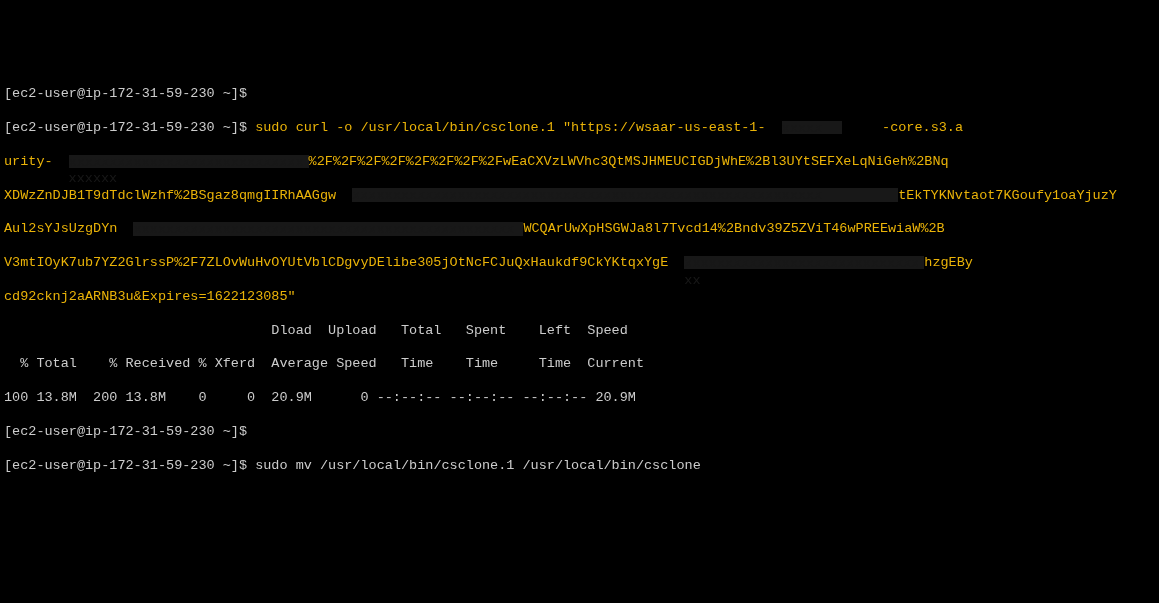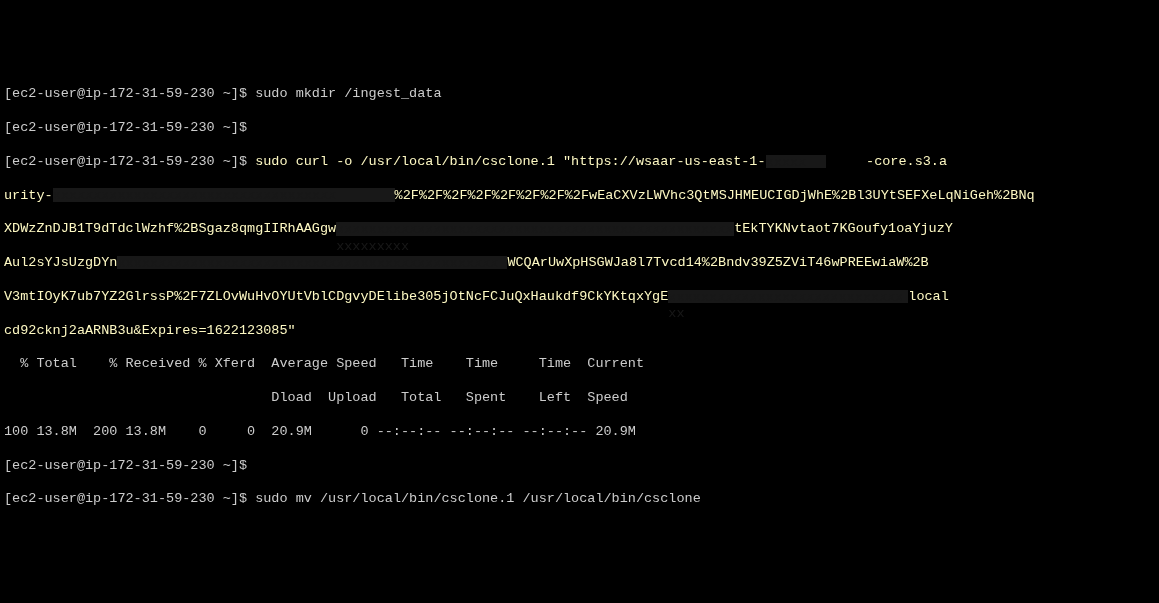--- a/index.html
+++ b/index.html
@@ -11,46 +11,46 @@
     line-height: 1.25;
     padding: 2px 4px;
     overflow: hidden;
     width: 1159px;
     height: 603px;
     white-space: pre-wrap;
     word-break: break-all;
   }
   .prompt { color: #ccc; }
   .cmd { color: #ccc; }
-  .hl { color: #fef9c3; }
+  .hl { color: #eab308; }
   .redact {
     background: #181818;
     color: #181818;
     display: inline-block;
     height: 1em;
     vertical-align: middle;
+    margin-left: 16px;
   }
   .line { display: block; }
 </style>
 </head>
 <body>
 
 
 
 <div>
-<span class="line"><span class="prompt">[ec2-user@ip-172-31-59-230 ~]$</span> <span class="cmd">sudo mkdir /ingest_data</span></span>
 <span class="line"><span class="prompt">[ec2-user@ip-172-31-59-230 ~]$</span></span>
 <span class="line"><span class="prompt">[ec2-user@ip-172-31-59-230 ~]$</span> <span class="hl">sudo curl -o /usr/local/bin/csclone.1 "https://wsaar-us-east-1-</span><span class="redact" style="width:60px;">xxxxx</span>     <span class="hl">-core.s3.a</span></span>
-<span class="line"><span class="hl">urity-</span><span class="redact" style="width:342px;">xxxxxxxxxxxxxxxxxxxxxxxxxxxxxxxxxxx</span><span class="hl">%2F%2F%2F%2F%2F%2F%2F%2FwEaCXVzLWVhc3QtMSJHMEUCIGDjWhE%2Bl3UYtSEFXeLqNiGeh%2BNq</span></span>
-<span class="line"><span class="hl">XDWzZnDJB1T9dTdclWzhf%2BSgaz8qmgIIRhAAGgw</span><span class="redact" style="width:398px;">xxxxxxxxxxxxxxxxxxxxxxxxxxxxxxxxxxxxxxxxxxxxxxxxxxxxxxxxxx</span><span class="hl">tEkTYKNvtaot7KGoufy1oaYjuzY</span></span>
+<span class="line"><span class="hl">urity-</span><span class="redact" style="width:240px;">xxxxxxxxxxxxxxxxxxxxxxxxxxxxxxxxxxx</span><span class="hl">%2F%2F%2F%2F%2F%2F%2F%2FwEaCXVzLWVhc3QtMSJHMEUCIGDjWhE%2Bl3UYtSEFXeLqNiGeh%2BNq</span></span>
+<span class="line"><span class="hl">XDWzZnDJB1T9dTdclWzhf%2BSgaz8qmgIIRhAAGgw</span><span class="redact" style="width:546px;">xxxxxxxxxxxxxxxxxxxxxxxxxxxxxxxxxxxxxxxxxxxxxxxxxxxxxxxxxx</span><span class="hl">tEkTYKNvtaot7KGoufy1oaYjuzY</span></span>
 <span class="line"><span class="hl">Aul2sYJsUzgDYn</span><span class="redact" style="width:390px;">xxxxxxxxxxxxxxxxxxxxxxxxxxxxxxxxxxxxxxxxxxxxxxx</span><span class="hl">WCQArUwXpHSGWJa8l7Tvcd14%2Bndv39Z5ZViT46wPREEwiaW%2B</span></span>
-<span class="line"><span class="hl">V3mtIOyK7ub7YZ2GlrssP%2F7ZLOvWuHvOYUtVblCDgvyDElibe305jOtNcFCJuQxHaukdf9CkYKtqxYgE</span><span class="redact" style="width:240px;">xxxxxxxxxxxxxxxxxxxxxxxxxxxxxxx</span><span class="hl">local</span></span>
+<span class="line"><span class="hl">V3mtIOyK7ub7YZ2GlrssP%2F7ZLOvWuHvOYUtVblCDgvyDElibe305jOtNcFCJuQxHaukdf9CkYKtqxYgE</span><span class="redact" style="width:240px;">xxxxxxxxxxxxxxxxxxxxxxxxxxxxxxx</span><span class="hl">hzgEBy</span></span>
 <span class="line"><span class="hl">cd92cknj2aARNB3u&amp;Expires=1622123085"</span></span>
+<span class="line">                                 Dload  Upload   Total   Spent    Left  Speed</span>
 <span class="line">  % Total    % Received % Xferd  Average Speed   Time    Time     Time  Current</span>
-<span class="line">                                 Dload  Upload   Total   Spent    Left  Speed</span>
 <span class="line">100 13.8M  200 13.8M    0     0  20.9M      0 --:--:-- --:--:-- --:--:-- 20.9M</span>
 <span class="line"><span class="prompt">[ec2-user@ip-172-31-59-230 ~]$</span></span>
 <span class="line"><span class="prompt">[ec2-user@ip-172-31-59-230 ~]$</span> <span class="cmd">sudo mv /usr/local/bin/csclone.1 /usr/local/bin/csclone</span></span>
 
 
 
 
 
 
 

